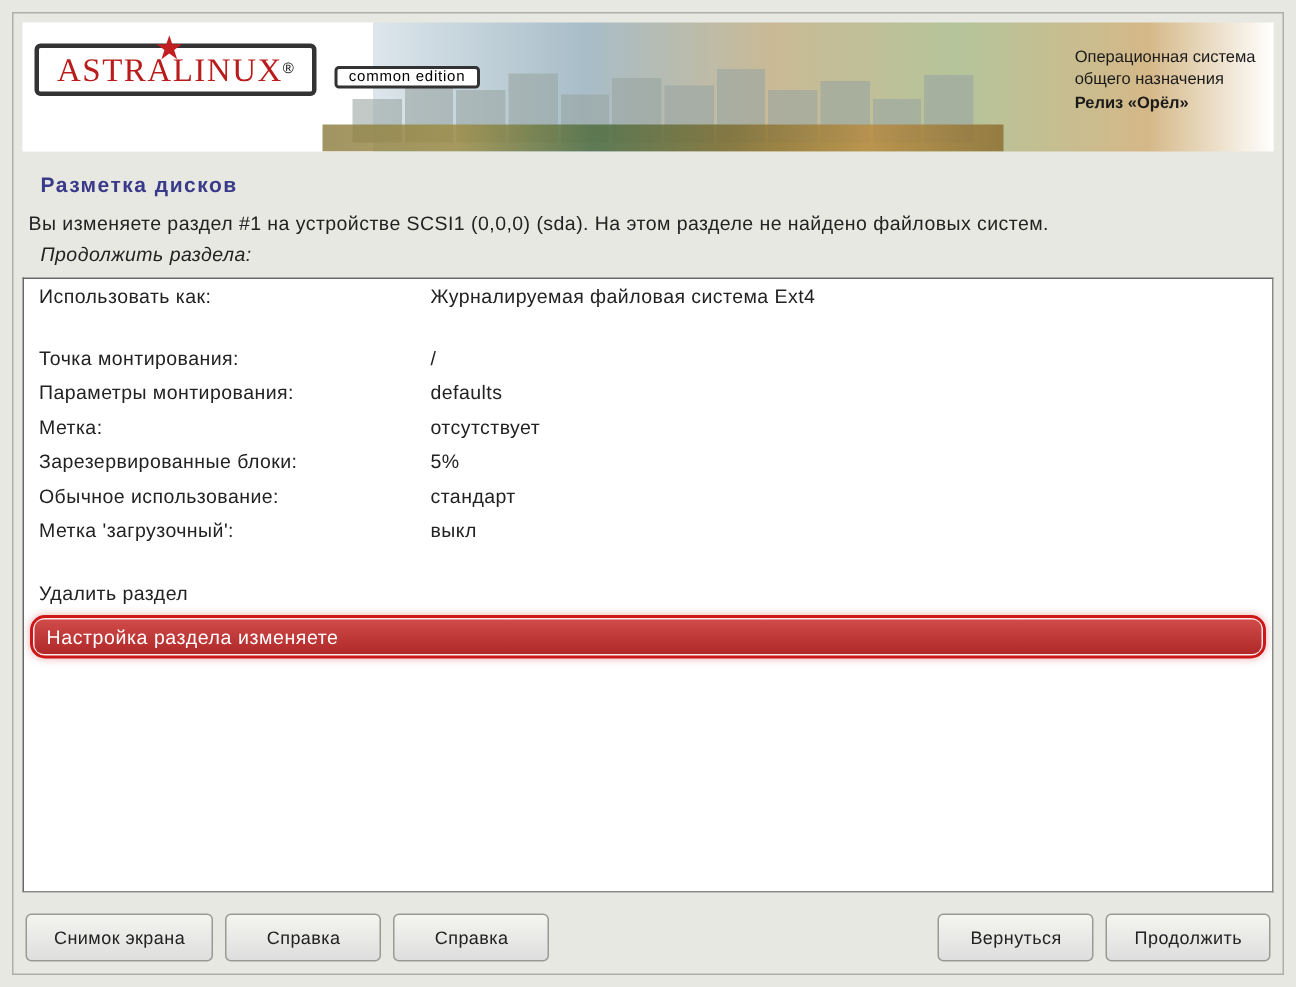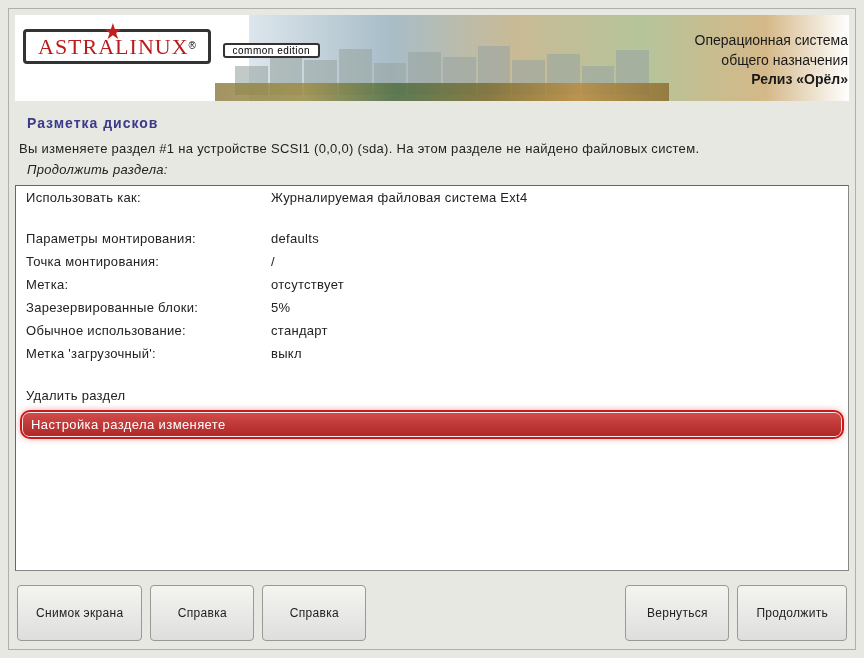--- a/index.html
+++ b/index.html
@@ -74,25 +74,25 @@
     background: #fff;
     font-size: 10px;
     letter-spacing: 0.5px;
     display: inline-block;
     margin-top: -2px;
     margin-left: 8px;
     position: relative;
   }
   .banner-right {
     position: absolute;
-    right: 1px;
+    right: 12px;
     top: 16px;
-    text-align: right;
+    text-align: left;
     color: #1a1a1a;
-    font-size: 14px;
+    font-size: 11px;
     line-height: 1.4;
   }
   .banner-right .release {
     font-weight: bold;
   }
   
   .city {
     position: absolute;
     left: 220px;
     right: 200px;
@@ -148,21 +148,21 @@
     font-size: 13px;
     color: #222;
   }
   .row {
     display: flex;
     padding: 4px 10px;
     letter-spacing: 0.3px;
     gap: 45px;
   }
   .row .label { width: 200px; }
-  .row .value { flex: 1; }
+  .row .value { flex: 1; margin-left: 16px; }
   .spacer { height: 18px; }
   .action-row {
     padding: 5px 10px;
     cursor: pointer;
     letter-spacing: 0.3px;
   }
   .selected-wrap {
     margin: 2px 4px;
     border: 2px solid #cc1818;
     border-radius: 10px;
@@ -181,21 +181,21 @@
   .footer {
     display: flex;
     gap: 8px;
     padding: 4px 2px 2px 2px;
   }
   .footer .spacer-flex { flex: 1; }
   .btn {
     background: linear-gradient(#f4f4f0, #dedede);
     border: 1px solid #9a9a94;
     border-radius: 4px;
-    padding: 20px 18px;
+    padding: 8px 18px;
     font-size: 12px;
     color: #222;
     cursor: pointer;
     min-width: 104px;
     text-align: center;
     letter-spacing: 0.3px;
   }
 </style>
 </head>
 <body>
@@ -239,26 +239,26 @@
     <div class="instruction">Вы изменяете раздел #1 на устройстве SCSI1 (0,0,0) (sda). На этом разделе не найдено файловых систем.</div>
     <div class="subinstr">Продолжить раздела:</div>
 
     <div class="panel">
       <div class="row">
         <div class="label">Использовать как:</div>
         <div class="value">Журналируемая файловая система Ext4</div>
       </div>
       <div class="spacer"></div>
       <div class="row">
+        <div class="label">Точка монтирования:</div>
+        <div class="value">/</div>
+      </div>
+      <div class="row">
         <div class="label">Параметры монтирования:</div>
         <div class="value">defaults</div>
-      </div>
-      <div class="row">
-        <div class="label">Точка монтирования:</div>
-        <div class="value">/</div>
       </div>
       <div class="row">
         <div class="label">Метка:</div>
         <div class="value">отсутствует</div>
       </div>
       <div class="row">
         <div class="label">Зарезервированные блоки:</div>
         <div class="value">5%</div>
       </div>
       <div class="row">

